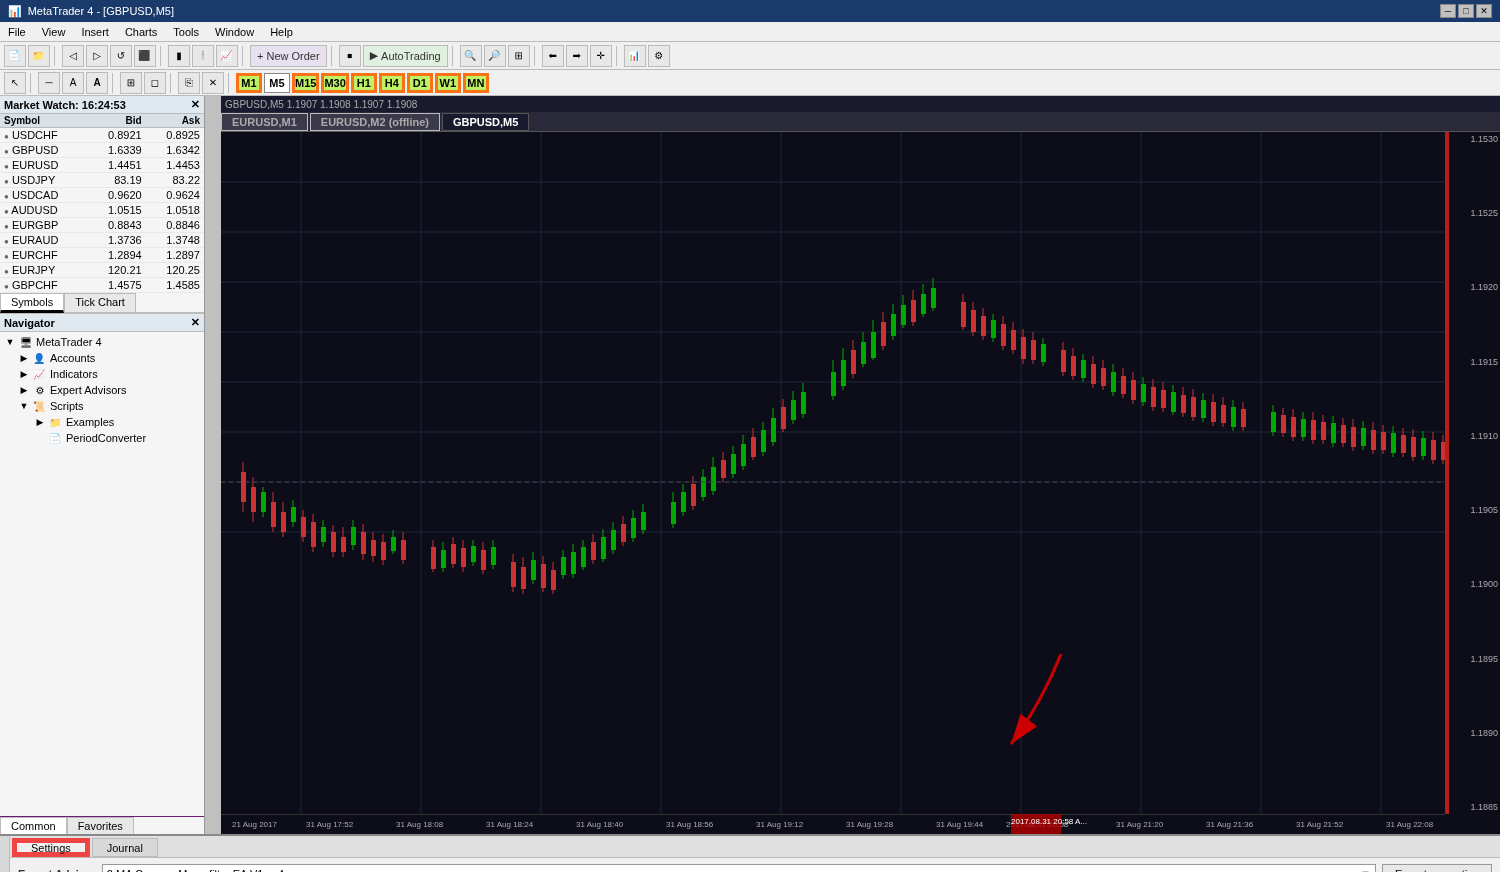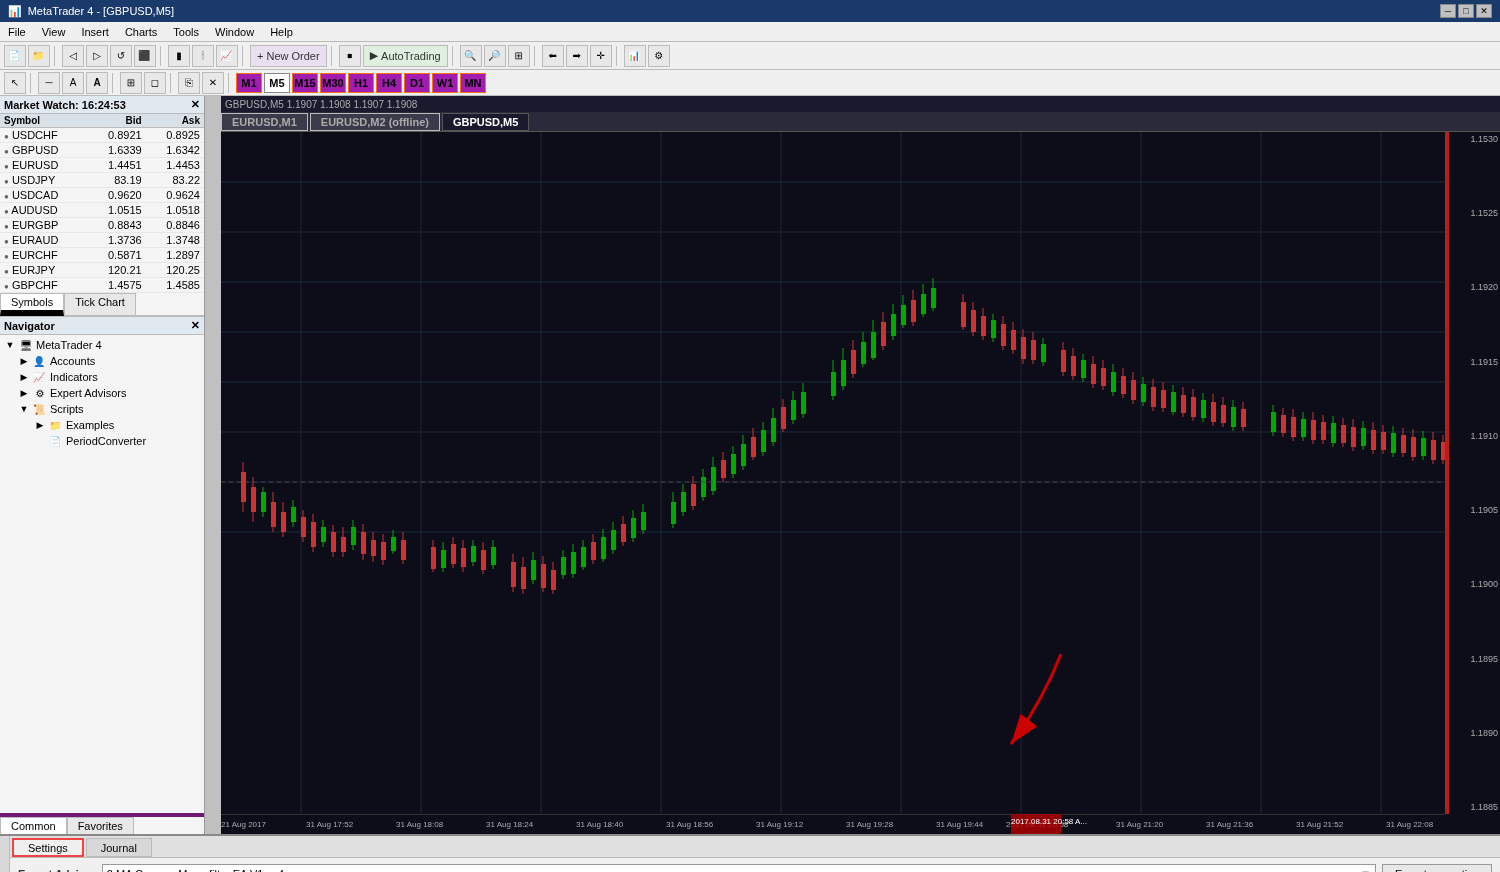--- a/index.html
+++ b/index.html
@@ -16,49 +16,49 @@
     .menu-item { padding: 2px 8px; cursor: pointer; font-size: 11px; }
 
     
     #toolbar1 { height: 28px; background: #f0f0f0; border-bottom: 1px solid #bbb; display: flex; align-items: center; padding: 2px 4px; gap: 2px; }
     #toolbar2 { height: 26px; background: #f0f0f0; border-bottom: 1px solid #bbb; display: flex; align-items: center; padding: 2px 4px; gap: 2px; }
     .tb-btn { height: 22px; min-width: 22px; background: #e8e8e8; border: 1px solid #bbb; display: flex; align-items: center; justify-content: center; cursor: pointer; padding: 0 3px; font-size: 10px; }
     .tb-separator { width: 4px; height: 20px; border-left: 1px solid #bbb; margin: 0 2px; }
     .tb-btn-text { height: 22px; background: #e8e8e8; border: 1px solid #bbb; display: flex; align-items: center; padding: 0 6px; cursor: pointer; font-size: 11px; gap: 3px; }
     .new-order-btn { background: #e8e0f0; color: #333; }
     .autotrading-btn { background: #e0f0e0; color: #333; }
-    .period-btn { height: 20px; min-width: 26px; background: #a21caf; border: 1px solid #f97316; display: flex; align-items: center; justify-content: center; cursor: pointer; font-size: 11px; font-weight: bold; }
+    .period-btn { height: 20px; min-width: 26px; background: #bef264; border: 3px solid #f97316; display: flex; align-items: center; justify-content: center; cursor: pointer; font-size: 11px; font-weight: bold; }
     .period-btn.active { background: #fff; border: 1px solid #888; }
 
     
     #main { display: flex; height: calc(872px - 22px - 20px - 28px - 26px - 20px - 18px); gap: 16px; }
 
     
     #left-panel { width: 205px; display: flex; flex-direction: column; border-right: 1px solid #999; background: #f5f5f5; }
     
     
     #market-watch { flex: 0 0 auto; }
     #market-watch-header { background: #e0e8f0; border-bottom: 1px solid #bbb; padding: 2px 4px; display: flex; justify-content: space-between; align-items: center; font-weight: bold; font-size: 11px; }
     #mw-table { width: 100%; border-collapse: collapse; }
     #mw-table th { background: #d8e0e8; border-bottom: 1px solid #bbb; text-align: left; padding: 1px 4px; font-size: 10px; }
     #mw-table th:nth-child(2), #mw-table th:nth-child(3) { text-align: right; }
     #mw-table td { padding: 1px 4px; font-size: 11px; border-bottom: 1px solid #e8e8e8; }
     #mw-table td:nth-child(2), #mw-table td:nth-child(3) { text-align: right; }
     #mw-tabs { display: flex; border-bottom: 1px solid #bbb; }
     .mw-tab { padding: 2px 10px; border: 1px solid #bbb; border-bottom: none; background: #e8e8e8; cursor: pointer; font-size: 11px; }
-    .mw-tab.active { background: #fff; border-bottom: 6px solid #000000; margin-bottom: -1px; }
+    .mw-tab.active { background: #fff; border-bottom: 3px solid #000000; margin-bottom: -1px; }
 
     
     #navigator { flex: 1; display: flex; flex-direction: column; border-top: 1px solid #bbb; }
     #nav-header { background: #e0e8f0; border-bottom: 1px solid #bbb; padding: 2px 4px; display: flex; justify-content: space-between; align-items: center; font-weight: bold; font-size: 11px; }
     #nav-tree { flex: 1; overflow-y: auto; padding: 2px; }
     .nav-item { display: flex; align-items: center; gap: 3px; padding: 1px 2px; cursor: pointer; font-size: 11px; }
     .nav-expand { width: 12px; height: 12px; display: flex; align-items: center; justify-content: center; font-size: 9px; }
     .nav-icon { width: 14px; height: 14px; display: flex; align-items: center; justify-content: center; font-size: 10px; }
-    .nav-tabs { display: flex; border-top: 4px solid #701a75; }
+    .nav-tabs { display: flex; border-top: 1px solid #701a75; }
     .nav-tab { padding: 2px 10px; border: 1px solid #bbb; border-bottom: none; background: #e8e8e8; cursor: pointer; font-size: 11px; }
     .nav-tab.active { background: #fff; }
 
     
     #chart-area { flex: 1; display: flex; flex-direction: column; background: #000; }
     #chart-header { height: 16px; background: #1a1a2e; color: #aaa; font-size: 10px; padding: 0 4px; display: flex; align-items: center; }
     #chart-canvas { flex: 1; position: relative; background: #000; overflow: hidden; }
     
     
     #price-axis { position: absolute; right: 0; top: 0; bottom: 20px; width: 55px; background: #0d0d1a; border-left: 4px solid #b91c1c; display: flex; flex-direction: column; justify-content: space-between; padding: 2px 2px; }
@@ -222,21 +222,21 @@
         <td>0.8843</td>
         <td>0.8846</td>
       </tr>
             <tr style="cursor: pointer;">
         <td><span style="font-size:8px;color:#666;">●</span> EURAUD</td>
         <td>1.3736</td>
         <td>1.3748</td>
       </tr>
             <tr style="cursor: pointer;">
         <td><span style="font-size:8px;color:#666;">●</span> EURCHF</td>
-        <td>0.5871</td>
+        <td>1.2894</td>
         <td>1.2897</td>
       </tr>
             <tr style="cursor: pointer;">
         <td><span style="font-size:8px;color:#666;">●</span> EURJPY</td>
         <td>120.21</td>
         <td>120.25</td>
       </tr>
             <tr style="cursor: pointer;">
         <td><span style="font-size:8px;color:#666;">●</span> GBPCHF</td>
         <td>1.4575</td>
@@ -590,21 +590,21 @@
         <div class="price-tick">1.1915</div>
         <div class="price-tick">1.1910</div>
         <div class="price-tick">1.1905</div>
         <div class="price-tick">1.1900</div>
         <div class="price-tick">1.1895</div>
         <div class="price-tick">1.1890</div>
         <div class="price-tick">1.1885</div>
       </div>
 
       <div id="time-axis">
-        <span class="time-label" style="left:0;">21 Aug 2017</span>
+        <span class="time-label" style="left:11px;">21 Aug 2017</span>
         <span class="time-label" style="left:85px;">31 Aug 17:52</span>
         <span class="time-label" style="left:175px;">31 Aug 18:08</span>
         <span class="time-label" style="left:265px;">31 Aug 18:24</span>
         <span class="time-label" style="left:355px;">31 Aug 18:40</span>
         <span class="time-label" style="left:445px;">31 Aug 18:56</span>
         <span class="time-label" style="left:535px;">31 Aug 19:12</span>
         <span class="time-label" style="left:625px;">31 Aug 19:28</span>
         <span class="time-label" style="left:715px;">31 Aug 19:44</span>
         <span class="time-label" style="left:785px;">2017.08.31 20:58</span>
         <span class="time-label" style="left:895px;">31 Aug 21:20</span>
@@ -634,21 +634,21 @@
 
 <div id="st-panel" style="height:230px;background:#f0f0f0;border-top:2px solid #888;display:flex;flex-direction:column;position:relative;">
 
   <div style="position:absolute;left:0;top:0;bottom:0;width:10px;background:#d8d8d8;border-right:1px solid #bbb;display:flex;align-items:center;justify-content:center;z-index:2;">
     
   </div>
 
   <div style="margin-left:10px;display:flex;flex-direction:column;height:100%;">
 
     <div style="display:flex;background:#e0e0e0;border-bottom:1px solid #bbb;height:22px;">
-      <div style="padding:2px 14px;border:2px solid #ef4444;background:#f0f0f0;cursor:pointer;font-size:11px;display:flex;align-items:center;margin:2px 2px 0 2px;">Settings</div>
+      <div style="padding:2px 14px;border:5px solid #ef4444;background:#f0f0f0;cursor:pointer;font-size:11px;display:flex;align-items:center;margin:2px 2px 0 2px;">Settings</div>
       <div style="padding:2px 14px;border:1px solid #bbb;background:#d8d8d8;cursor:pointer;font-size:11px;display:flex;align-items:center;margin:2px 2px 0 0;">Journal</div>
     </div>
 
     <div style="flex:1;padding:6px 8px;overflow:hidden;">
 
       <div style="display:flex;align-items:center;gap:6px;margin-bottom:6px;">
         <span style="font-size:11px;font-weight:bold;color:#333;">Expert Advisor</span>
         <div style="flex:1;height:20px;border:1px solid #999;background:white;display:flex;align-items:center;padding:0 4px;font-size:11px;justify-content:space-between;cursor:pointer;">
           <span>2 MA Crosses Mega filter EA V1.ex4</span>
           <span>▼</span>

